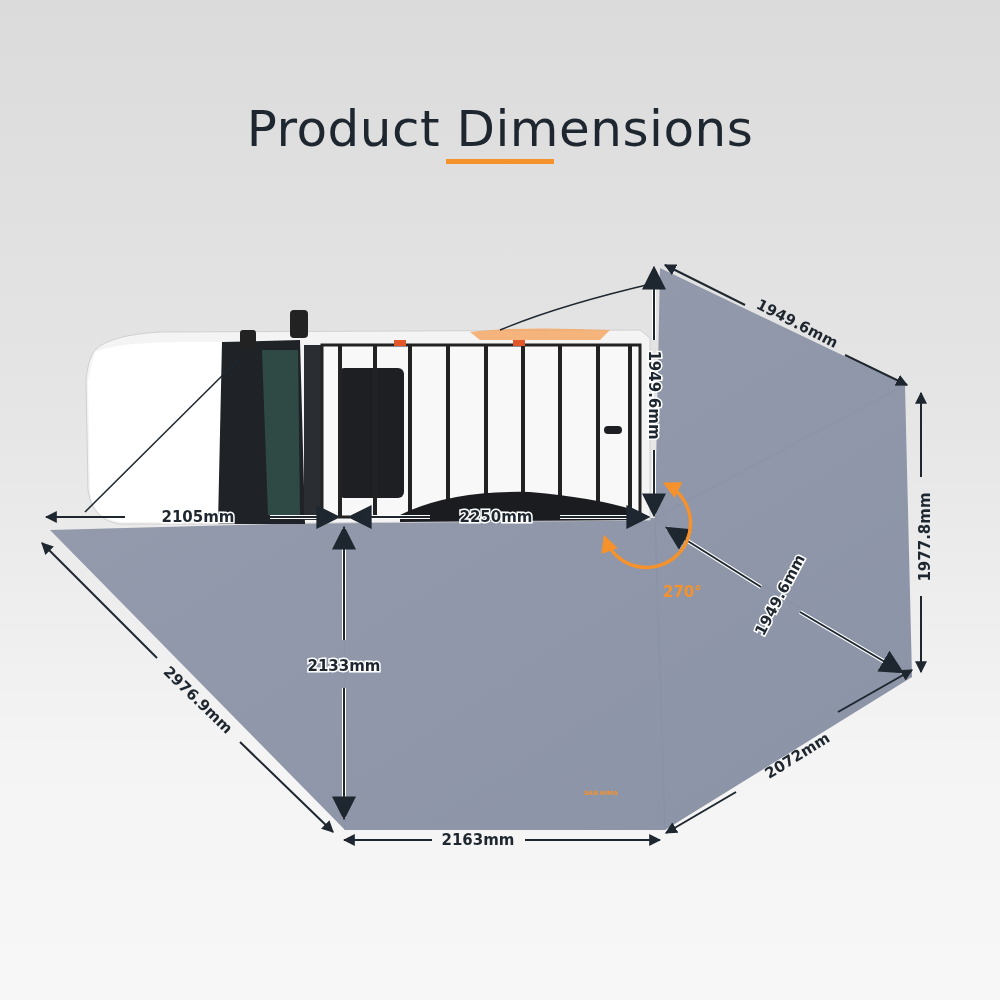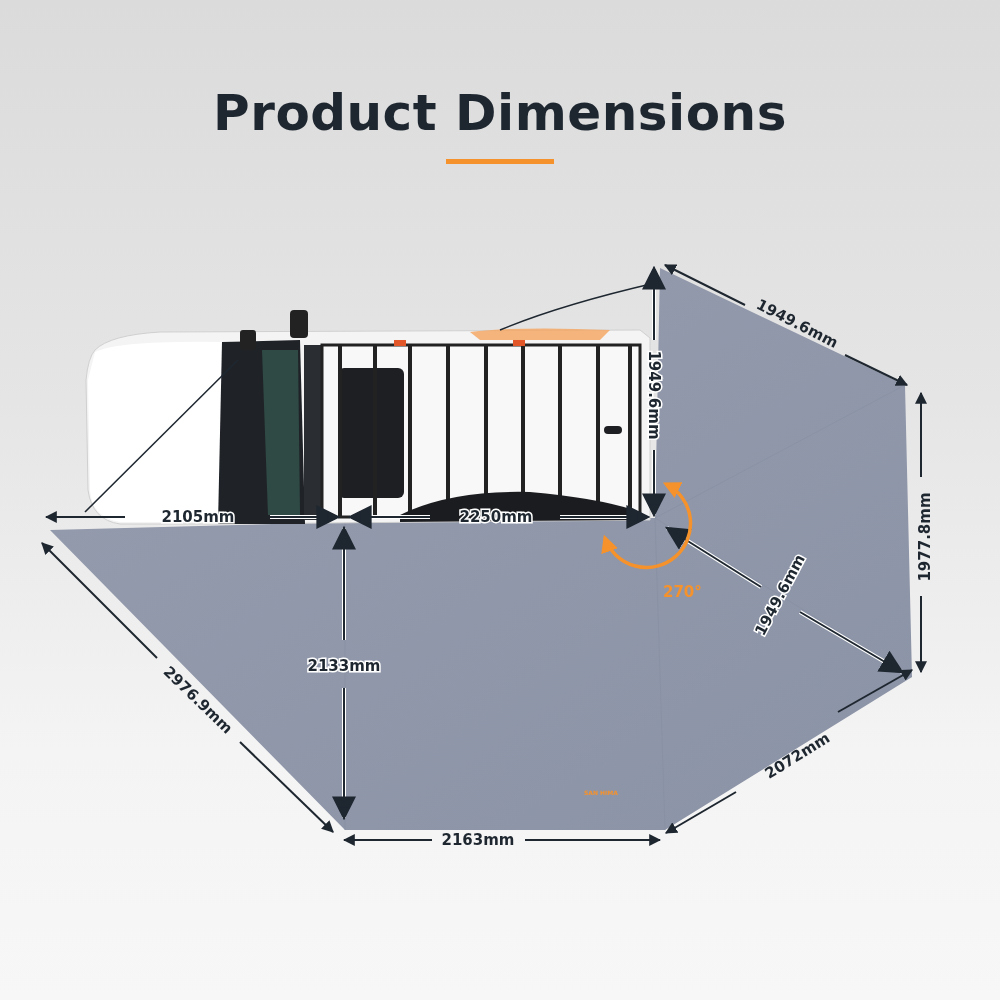--- a/index.html
+++ b/index.html
@@ -3,22 +3,22 @@
 <meta charset="utf-8">
 <style>
   html, body { margin: 0; padding: 0; }
   body {
     width: 1000px; height: 1000px; overflow: hidden;
     background: linear-gradient(to bottom, #dbdbdb 0%, #e6e5e5 40%, #f5f4f4 75%, #f8f7f7 100%);
     font-family: "Liberation Sans", "DejaVu Sans", sans-serif;
     position: relative;
   }
   .title {
-    position: absolute; top: 84px; left: 0; width: 1000px;
-    text-align: center; font-size: 50px; font-weight: 700;
+    position: absolute; top: 100px; left: 0; width: 1000px;
+    text-align: center; font-size: 50px; font-weight: 400;
     color: #1e2730; letter-spacing: 0.5px;
     font-family: "DejaVu Sans", "Liberation Sans", sans-serif;
   }
   .title-underline {
     position: absolute; top: 159px; left: 446px; width: 108px; height: 5px;
     background: #f6922b;
   }
   svg.diagram { position: absolute; left: 0; top: 0; }
   .dim-text {
     font-family: "DejaVu Sans", "Liberation Sans", sans-serif;

